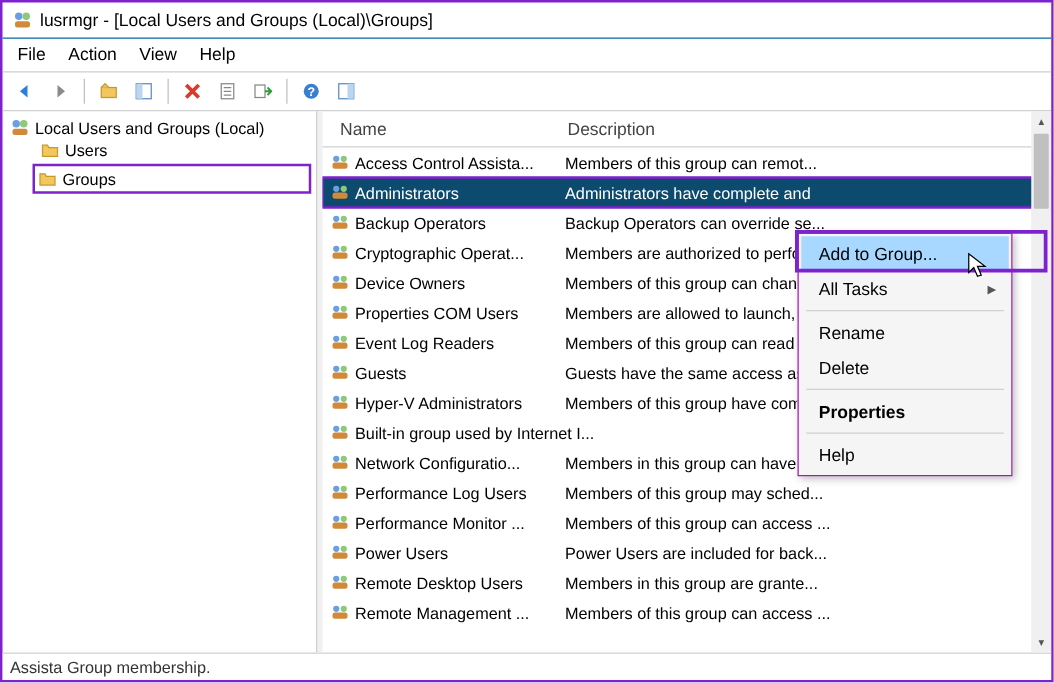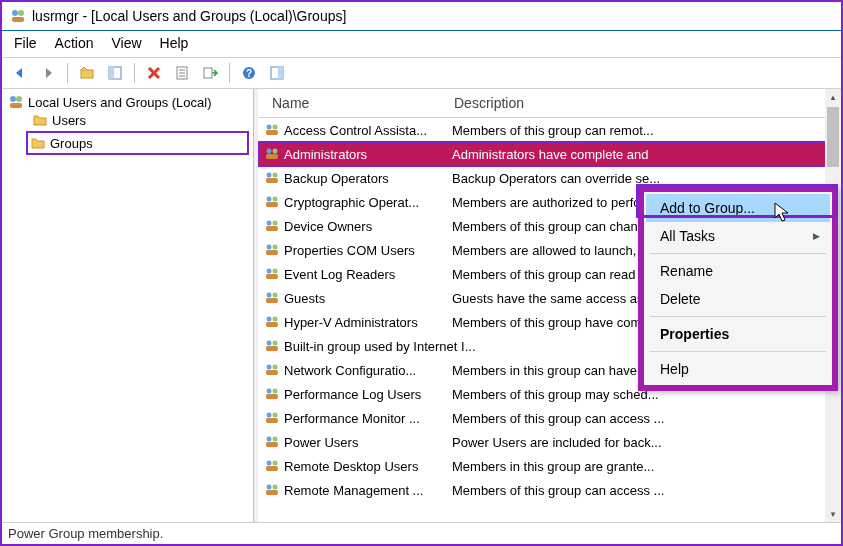--- a/index.html
+++ b/index.html
@@ -111,21 +111,21 @@
     overflow: hidden;
     position: relative;
   }
   .row {
     display: flex;
     align-items: center;
     height: 24px;
     padding-left: 6px;
   }
   .row.selected {
-    background: #be185d;
+    background: #0c4a6e;
     color: #fff;
   }
   .row.selected-highlight-row {
     outline: 2px solid #7e22ce;
     outline-offset: -1px;
   }
   .row-icon { width: 20px; display:flex; align-items:center; }
   .cell-name { width: 168px; white-space: nowrap; overflow: hidden; text-overflow: ellipsis; }
   .cell-desc { flex:1; white-space: nowrap; overflow: hidden; text-overflow: ellipsis; padding-right: 6px; }
   .scrollbar-v {
@@ -147,23 +147,23 @@
     background: #c0c0c0;
     flex: 1;
     margin: 2px 0;
     border-radius: 1px;
     max-height: 60px;
   }
   .context-menu {
     position: absolute;
     left: 636px;
     top: 184px;
-    width: 200px;
+    width: 172px;
     background: #f5f5f5;
-    border: 6px solid #a21caf;
+    border: 1px solid #a21caf;
     box-shadow: 2px 2px 6px rgba(0,0,0,.25);
     padding: 2px;
     z-index: 50;
   }
   .cm-item {
     padding: 6px 14px;
     font-size: 14px;
     position: relative;
     cursor: default;
   }
@@ -502,21 +502,21 @@
         <div class="scroll-arrow">▴</div>
         <div class="scroll-thumb"></div>
         <div style="flex:1"></div>
         <div class="scroll-arrow">▾</div>
       </div>
     </div>
 
   </div>
 
   <div class="statusbar">
-    <span>Power Group membership.</span>
+    <span>Assista Group membership.</span>
   </div>
 
   <div class="context-menu">
     <div class="cm-item hl">Add to Group...</div>
     <div class="cm-item">
       <span>All Tasks</span>
       <span class="arrow">▶</span>
     </div>
     <div class="cm-sep"></div>
     <div class="cm-item">Rename</div>

